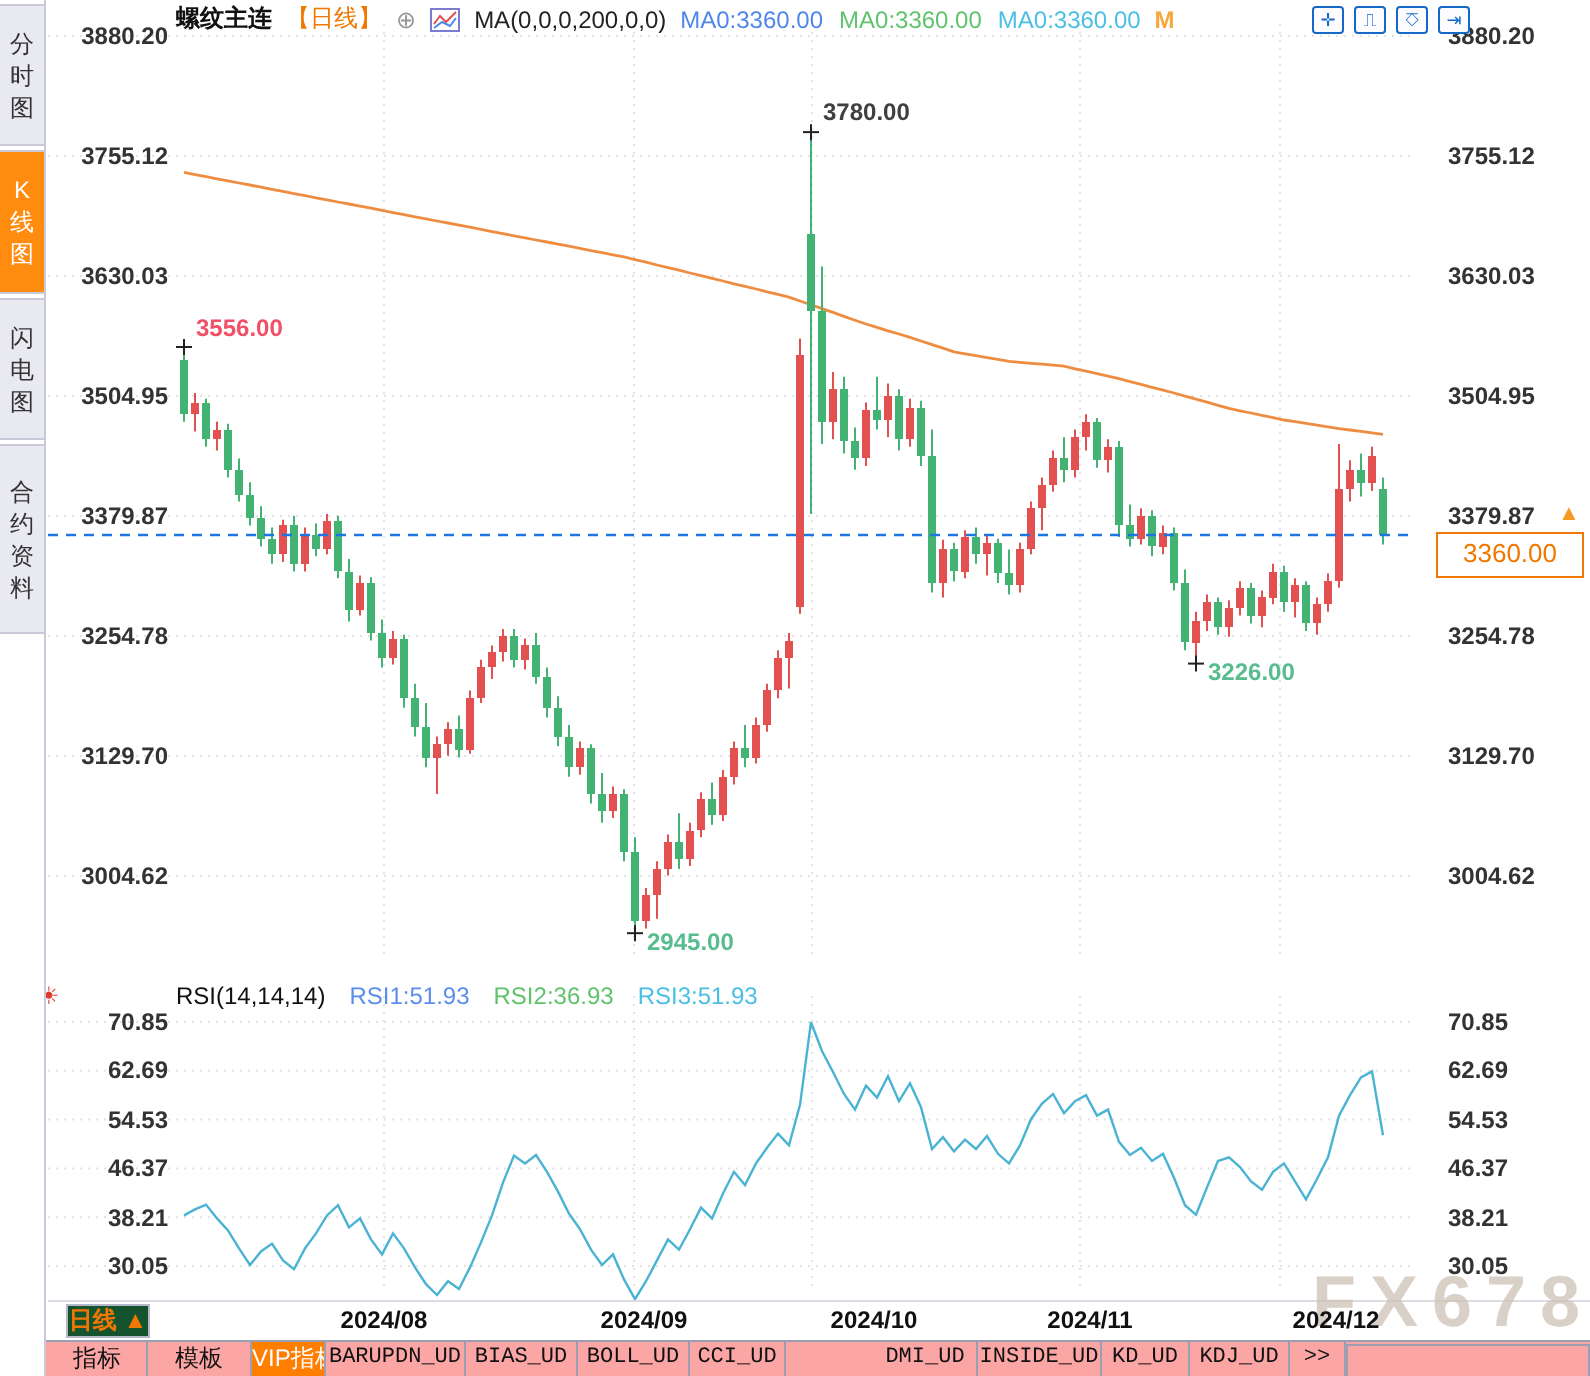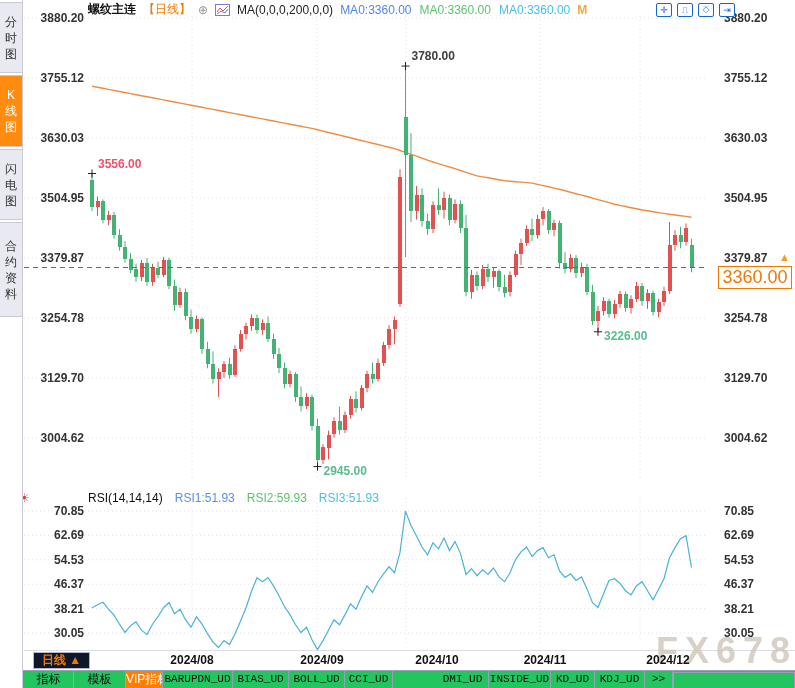--- a/index.html
+++ b/index.html
@@ -34,40 +34,40 @@
   .axis-label { position:absolute; font-size:12px; color:#333; z-index:3;font-weight:bold; }
   .axis-label.right { text-align:left; }
   .axis-label.left { width:60px; text-align:right; }
 
   
   .price-ann { position:absolute; font-size:12px; font-weight:bold; z-index:4; white-space:nowrap; }
 
   
   #cur-price-box { position:absolute; left:718px; top:266px; width:74px; height:23px;
                    border:1.5px solid #f07800; background:#fff; color:#f07800;
-                   font-size:18px; line-height:20px; text-align:center; z-index:5; }
+                   font-size:13px; line-height:20px; text-align:center; z-index:5; }
   #cur-price-arrow { position:absolute; left:779px; top:251px; color:#f59a23; font-size:11px; z-index:6; }
 
   
   #rsi-header { position:absolute; left:88px; top:491px; display:flex; gap:12px;
                 font-size:12px; z-index:4; white-space:nowrap; }
   #rsi-title { color:#111; }
   #rsi-sun { position:absolute; left:19px; top:491px; color:#e33a2e; font-size:12px; z-index:4; cursor:pointer; }
 
   
   #axis-row-line-top { position:absolute; left:24px; top:650px; width:771px; height:1px; background:#dcdce4; }
-  #period-btn { position:absolute; left:33px; top:652px; width:57px; height:17px;
-                border:1px solid #b4b8c8; background:#0f172a; color:#f07800; font-weight:bold;
+  #period-btn { position:absolute; left:33px; top:652px; width:42px; height:17px;
+                border:1px solid #b4b8c8; background:#14532d; color:#f07800; font-weight:bold;
                 font-size:12px; text-align:center; line-height:15px; z-index:4; cursor:pointer; }
   .month-label { position:absolute; top:653px; width:68px; text-align:center;
                  font-size:12px; font-weight:bold; color:#111; z-index:3; }
 
   
   #tab-row { position:absolute; left:0; top:670px; width:795px; height:18px;
-             border-top:1px solid #9aa0b4; background:#22c55e; display:flex;
+             border-top:1px solid #9aa0b4; background:#fca5a5; display:flex;
              padding-left:24px; z-index:4; }
   .btab { height:17px; border-right:1px solid #9aa0b4; font-size:12px; color:#111;
           text-align:center; line-height:17px; cursor:pointer; overflow:hidden; white-space:nowrap; }
   .btab.mono { font-family:"Liberation Mono", monospace; font-size:11px; }
   .btab.active { background:#ff7e00; color:#fff; }
   #tab-strip { flex:1; height:16px; margin-top:1px; border:1px solid #9aa0b4; border-bottom:none; }
 
   
   #watermark { position:absolute; left:656px; top:630px; font-size:36px; font-weight:bold;
                color:#cdc1b6; opacity:0.75; letter-spacing:7px; z-index:2; }
@@ -391,21 +391,21 @@
     </svg>
 
   <div id="cur-price-box">3360.00</div>
   <div id="cur-price-arrow">▲</div>
 
   <div id="rsi-sun">☀</div>
   <div id="rsi-header">
     <span id="rsi-title">RSI(14,14,14)</span>
     <span id="rsi-legend" style="display: inline-flex; gap: 12px;">
         <span style="color: rgb(91, 141, 238);">RSI1:51.93</span>
-        <span style="color: rgb(95, 195, 108);">RSI2:59.93</span>
+        <span style="color: rgb(95, 195, 108);">RSI2:36.93</span>
         <span style="color: rgb(73, 191, 227);">RSI3:51.93</span>
       </span>
   </div>
 
   <div id="axis-row-line-top"></div>
   <div id="period-btn">日线 ▲</div>
   <div id="month-labels">
       <div class="month-label" style="left: 158px;">2024/08</div>
       <div class="month-label" style="left: 288px;">2024/09</div>
       <div class="month-label" style="left: 403px;">2024/10</div>

